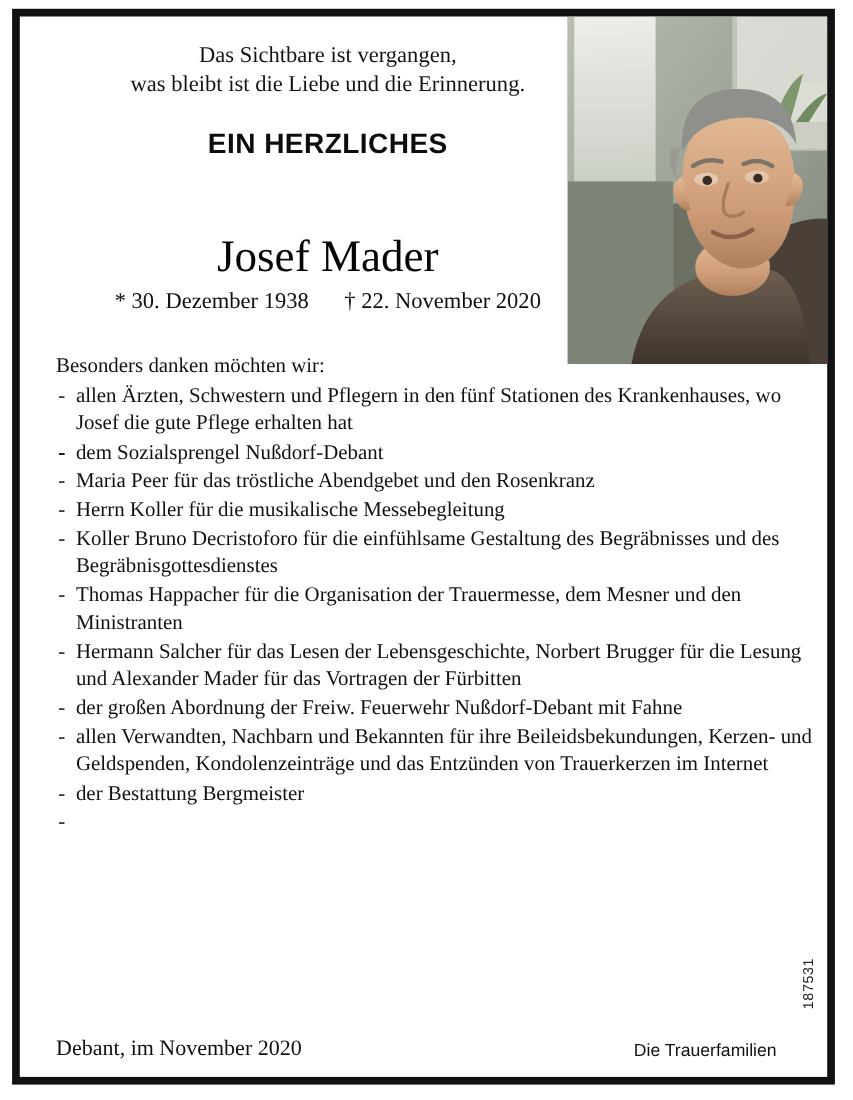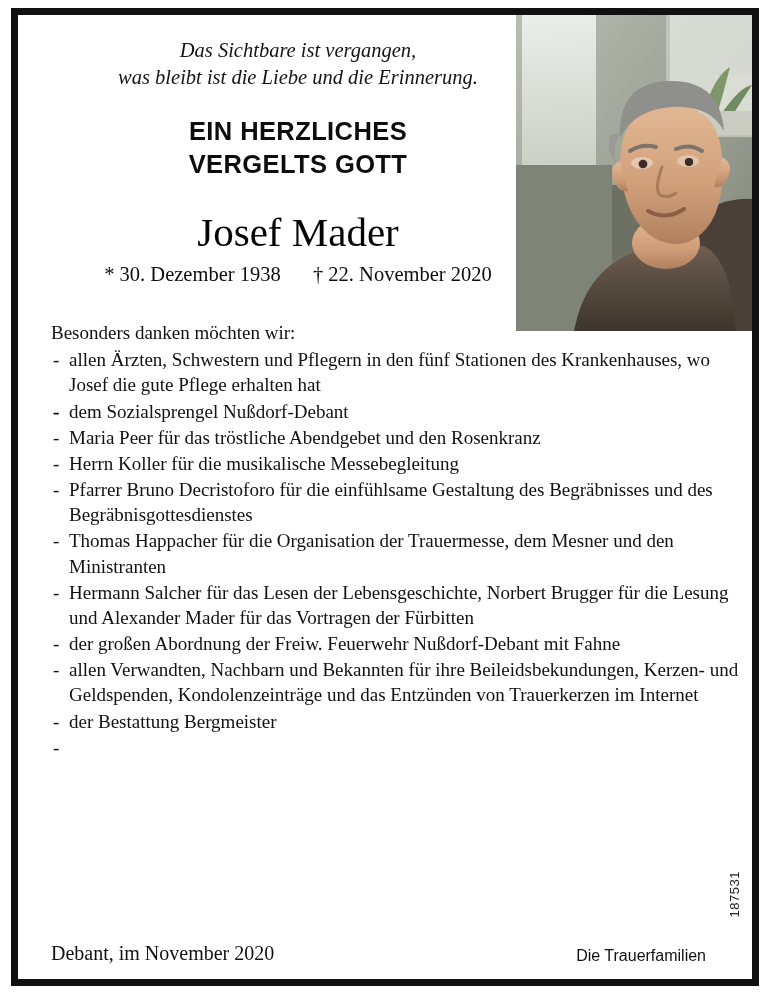--- a/index.html
+++ b/index.html
@@ -42,21 +42,20 @@
     background: #8d8f86;
   }
   .photo svg { display: block; }
 
   .quote {
     position: absolute;
     left: 70px;
     top: 22px;
     width: 420px;
     text-align: center;
-    font-style: italic;
     font-size: 20.5px;
     line-height: 1.32;
     color: #141414;
   }
   .thanks {
     position: absolute;
     left: 70px;
     top: 100px;
     width: 420px;
     text-align: center;
@@ -211,21 +210,20 @@
       </svg>
     </div>
 
     <div class="quote">
       <div>Das Sichtbare ist vergangen,</div>
       <div>was bleibt ist die Liebe und die Erinnerung.</div>
     </div>
 
     <div class="thanks">
       <div>EIN HERZLICHES</div>
-      <div>VERGELTS GOTT</div>
     </div>
 
     <div class="name">Josef Mader</div>
 
     <div class="dates">
       <span>* 30. Dezember 1938</span>
       <span class="sep"></span>
       <span>† 22. November 2020</span>
     </div>
 
@@ -246,21 +244,21 @@
         <li>
           <span class="dash">-</span>
           <span>Maria Peer für das tröstliche Abendgebet und den Rosenkranz</span>
         </li>
         <li>
           <span class="dash">-</span>
           <span>Herrn Koller für die musikalische Messebegleitung</span>
         </li>
         <li>
           <span class="dash">-</span>
-          <span>Pfarrer Bruno Decristoforo für die einfühlsame Gestaltung des Begräbnisses und des Begräbnisgottesdienstes</span>
+          <span>Koller Bruno Decristoforo für die einfühlsame Gestaltung des Begräbnisses und des Begräbnisgottesdienstes</span>
         </li>
         <li>
           <span class="dash">-</span>
           <span>Thomas Happacher für die Organisation der Trauermesse, dem Mesner und den Ministranten</span>
         </li>
         <li>
           <span class="dash">-</span>
           <span>Hermann Salcher für das Lesen der Lebensgeschichte, Norbert Brugger für die Lesung und Alexander Mader für das Vortragen der Fürbitten</span>
         </li>
         <li>

